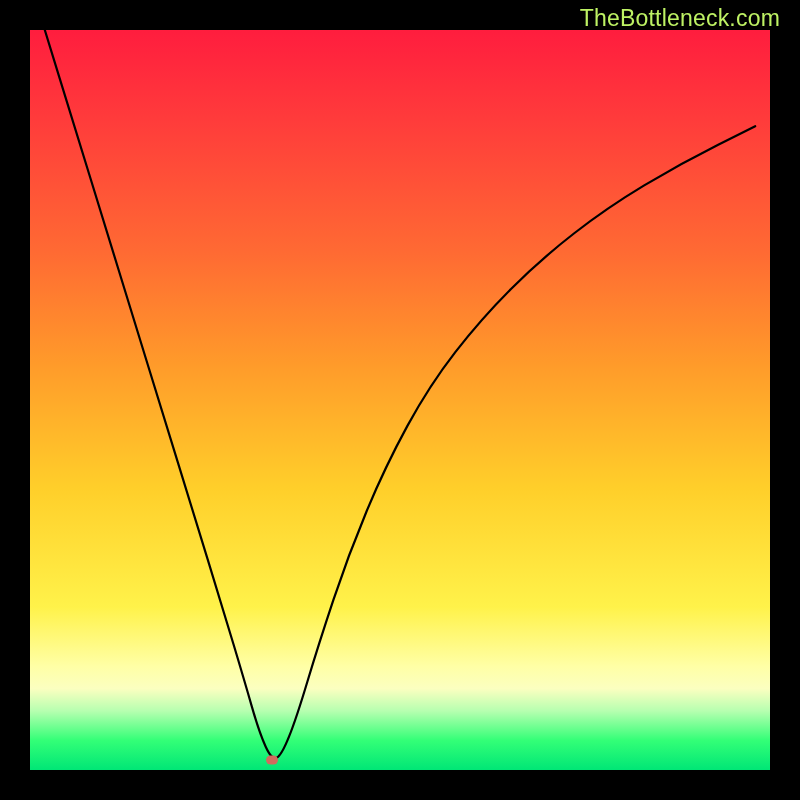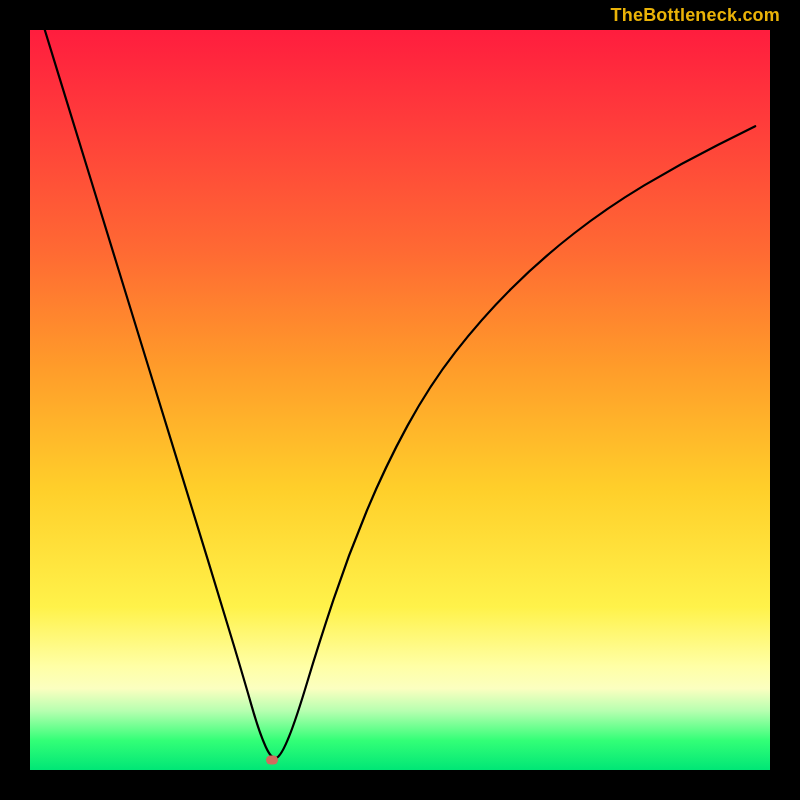--- a/index.html
+++ b/index.html
@@ -57,23 +57,23 @@
     height: 9px;
     background: #d06b5e;
     border-radius: 5px;
     transform: translate(-50%, -50%);
     pointer-events: none;
   }
   .watermark {
     position: absolute;
     top: 5px;
     right: 20px;
-    color: #eab308;
-    font-size: 18px;
-    font-weight: 700;
+    color: #bef264;
+    font-size: 23px;
+    font-weight: 400;
     letter-spacing: 0.2px;
     pointer-events: none;
   }
 </style>
 </head>
 <body>
 
 <div class="frame">
   <div class="watermark">TheBottleneck.com</div>
 

